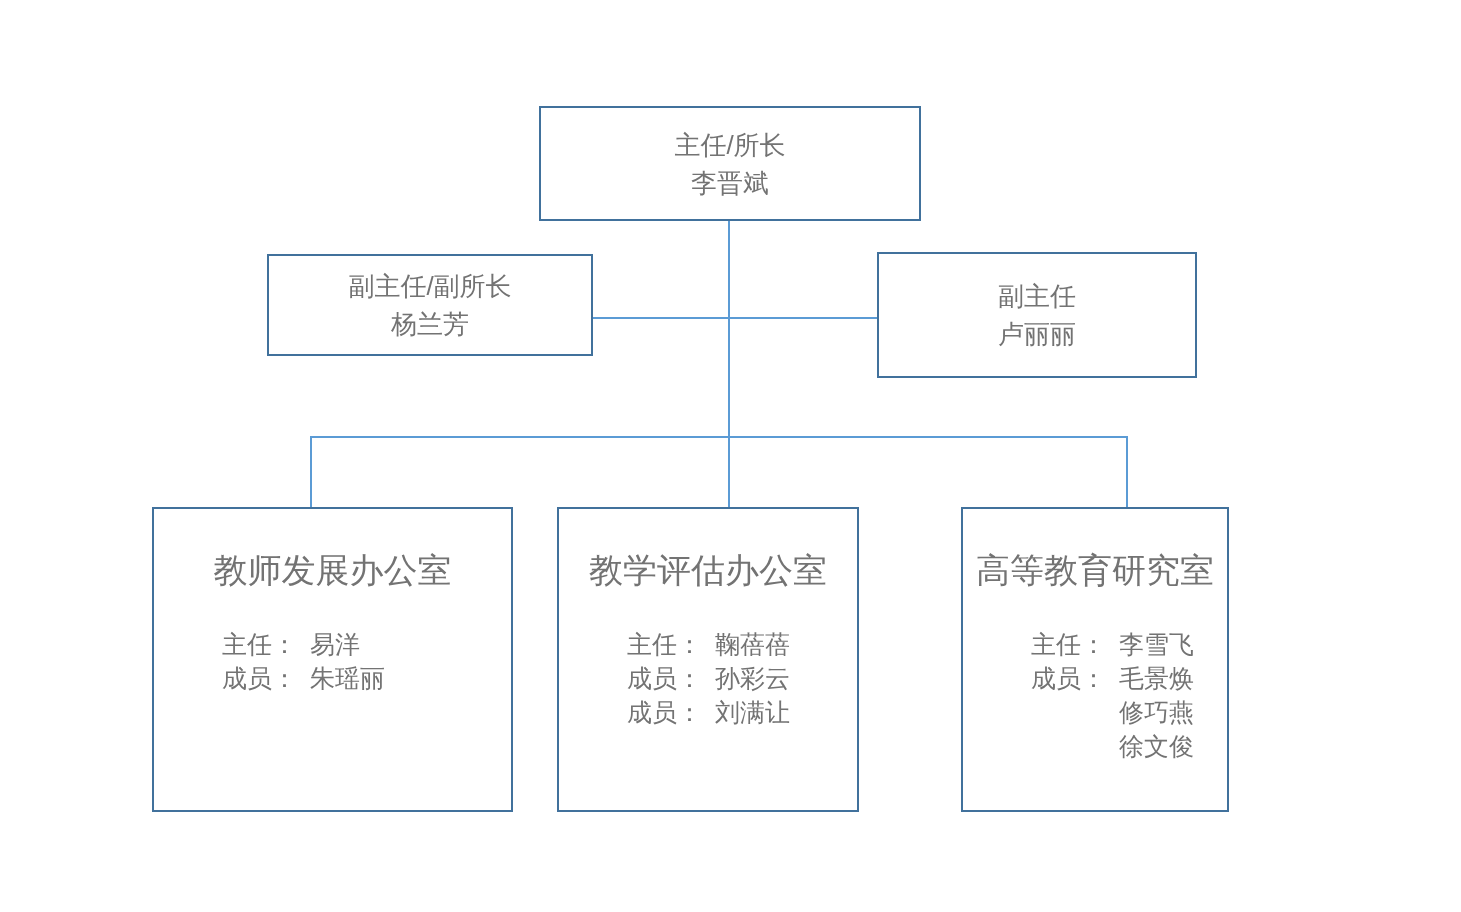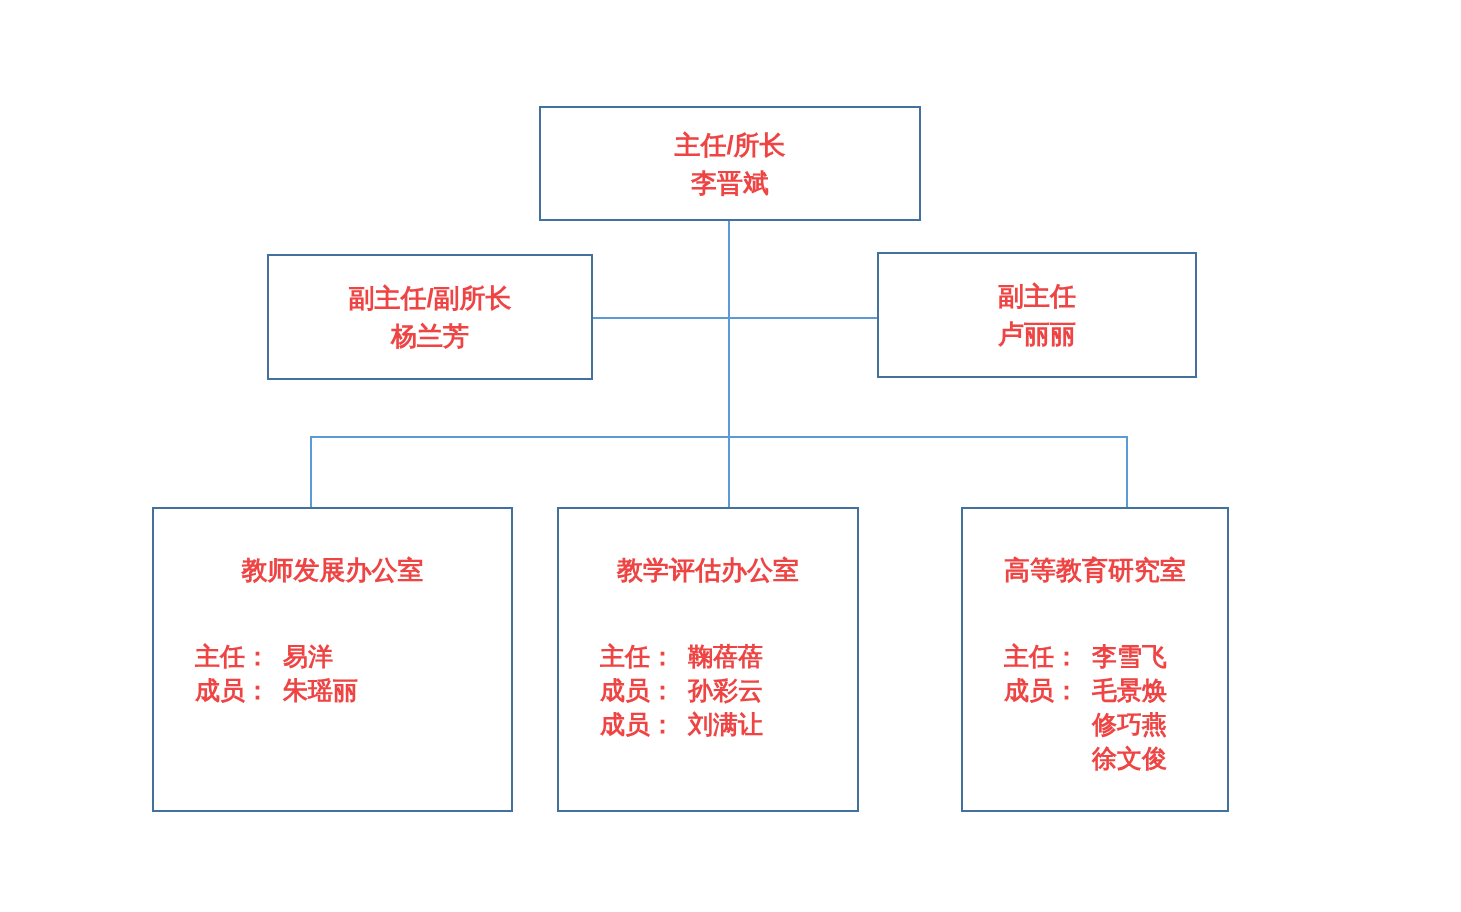--- a/index.html
+++ b/index.html
@@ -13,46 +13,46 @@
     width: 1461px;
     height: 912px;
     background: #ffffff;
     overflow: hidden;
   }
   .org-box {
     position: absolute;
     box-sizing: border-box;
     border: 2px solid #41719C;
     background: #ffffff;
-    color: #ef4444;
-    font-weight: bold;
+    color: #737373;
+    font-weight: normal;
   }
   
   .center-box {
     display: flex;
     flex-direction: column;
     align-items: center;
     justify-content: center;
     text-align: center;
     font-size: 26px;
     line-height: 38px;
   }
   
   .dept-box {
     font-size: 25px;
   }
   .dept-title {
     margin-top: 44px;
     text-align: center;
-    font-size: 26px;
+    font-size: 34px;
     line-height: 34px;
   }
   .dept-members {
-    margin-top: 52px;
-    padding-left: 41px;
+    margin-top: 40px;
+    padding-left: 68px;
     line-height: 34px;
   }
   .member-row {
     white-space: nowrap;
   }
   .member-label {
     display: inline-block;
     width: 88px;
   }
   
@@ -60,21 +60,21 @@
     position: absolute;
     background: #5B9BD5;
   }
   .v-main   { left: 728px; top: 221px; width: 2px;   height: 286px; }
   .h-mid    { left: 593px; top: 317px; width: 284px; height: 2px;   }
   .h-dist   { left: 310px; top: 436px; width: 818px; height: 2px;   }
   .v-left   { left: 310px; top: 436px; width: 2px;   height: 71px;  }
   .v-right  { left: 1126px; top: 436px; width: 2px;  height: 71px;  }
 
   .box-director     { left: 539px; top: 106px; width: 382px; height: 115px; }
-  .box-deputy-left  { left: 267px; top: 254px; width: 326px; height: 126px; }
+  .box-deputy-left  { left: 267px; top: 254px; width: 326px; height: 102px; }
   .box-deputy-right { left: 877px; top: 252px; width: 320px; height: 126px; }
   .box-dept-0       { left: 152px; top: 507px; width: 361px; height: 305px; }
   .box-dept-1       { left: 557px; top: 507px; width: 302px; height: 305px; }
   .box-dept-2       { left: 961px; top: 507px; width: 268px; height: 305px; }
 </style>
 </head>
 <body>
 
 <div id="canvas">
 

